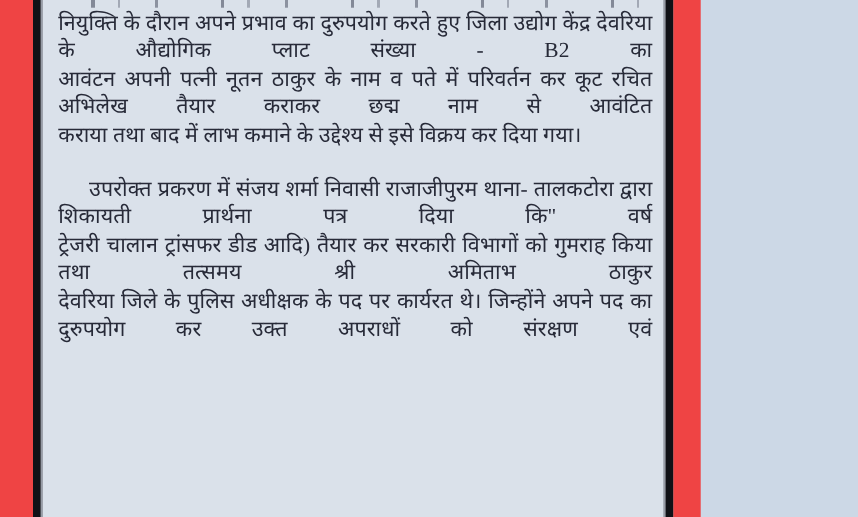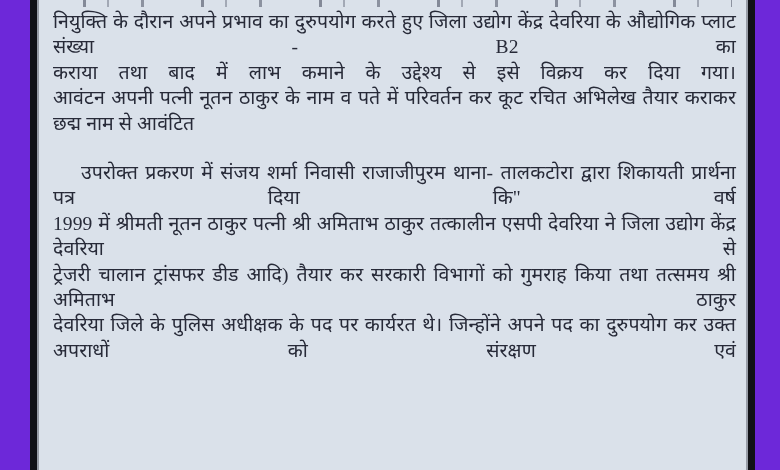--- a/index.html
+++ b/index.html
@@ -4,22 +4,22 @@
 <style>
   html, body {
     width: 780px; height: 470px;
     margin: 0; padding: 0;
     overflow: hidden;
     background: #ccd8e6;
     font-family: "Liberation Serif", "DejaVu Serif", serif;
   }
   .scan-margin {
     position: relative;
-    width: 780px; height: 470px;
-    background: #6d28d9;
+    width: 637px; height: 470px;
+    background: #ef4444;
   }
   .page-frame {
     position: absolute;
     left: 30px; right: 25px; top: 0; bottom: 0;
     background: #dae1ea;
     border-left: 7px solid #101116;
     border-right: 7px solid #101116;
     box-shadow: inset 2px 0 0 #979ca6, inset -2px 0 0 #979ca6;
     overflow: hidden;
   }
@@ -55,25 +55,24 @@
 </style>
 </head>
 <body>
 
 <div class="scan-margin">
   <div class="page-frame">
     <div class="text-block">
       <div class="crop-top"></div>
       <div class="para para-first">
           <div class="line">नियुक्ति के दौरान अपने प्रभाव का दुरुपयोग करते हुए जिला उद्योग केंद्र देवरिया के औद्योगिक प्लाट संख्या - B2 का</div>
+          <div class="line">आवंटन अपनी पत्नी नूतन ठाकुर के नाम व पते में परिवर्तन कर कूट रचित अभिलेख तैयार कराकर छद्म नाम से आवंटित</div>
           <div class="line">कराया तथा बाद में लाभ कमाने के उद्देश्य से इसे विक्रय कर दिया गया।</div>
-          <div class="line">आवंटन अपनी पत्नी नूतन ठाकुर के नाम व पते में परिवर्तन कर कूट रचित अभिलेख तैयार कराकर छद्म नाम से आवंटित</div>
         </div>
       <div class="para para-second">
           <div class="line">उपरोक्त प्रकरण में संजय शर्मा निवासी राजाजीपुरम थाना- तालकटोरा द्वारा शिकायती प्रार्थना पत्र दिया कि" वर्ष</div>
-          <div class="line">1999 में श्रीमती नूतन ठाकुर पत्नी श्री अमिताभ ठाकुर तत्कालीन एसपी देवरिया ने जिला उद्योग केंद्र देवरिया से</div>
           <div class="line">ट्रेजरी चालान ट्रांसफर डीड आदि) तैयार कर सरकारी विभागों को गुमराह किया तथा तत्समय श्री अमिताभ ठाकुर</div>
           <div class="line">देवरिया जिले के पुलिस अधीक्षक के पद पर कार्यरत थे। जिन्होंने अपने पद का दुरुपयोग कर उक्त अपराधों को संरक्षण एवं</div>
         </div>
 
     </div>
   </div>
 </div>
 
 </body></html>

